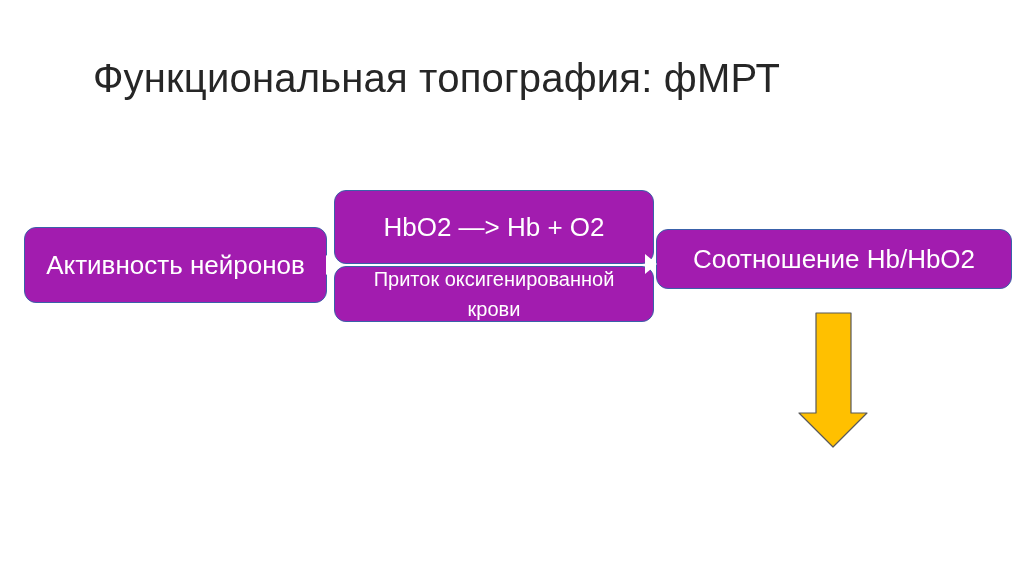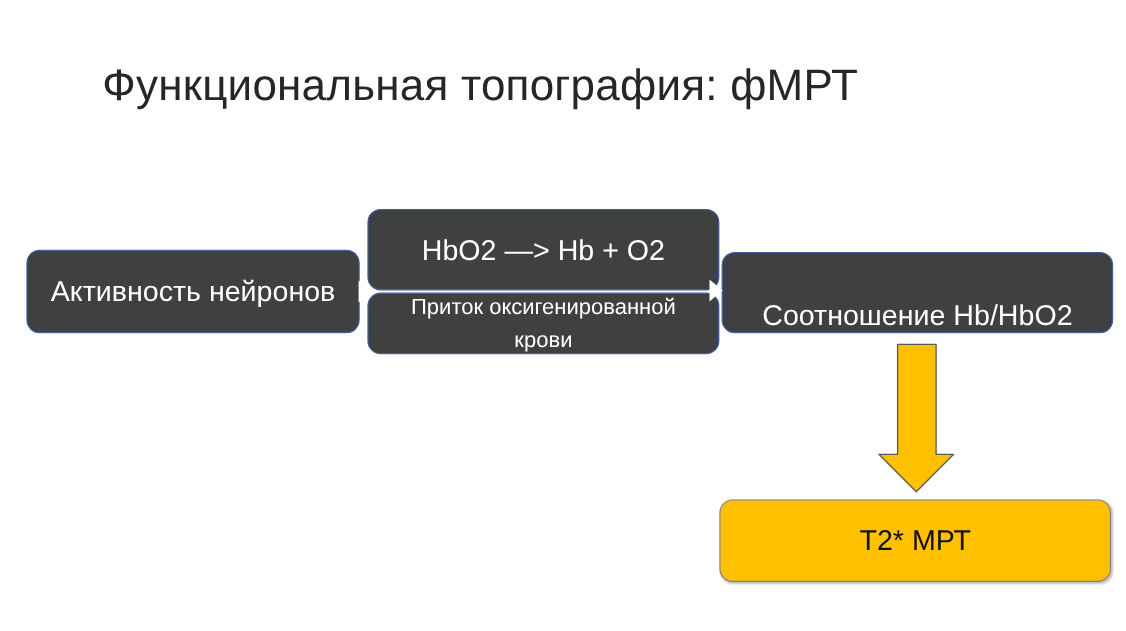--- a/index.html
+++ b/index.html
@@ -29,34 +29,34 @@
   .node {
     position: absolute;
     display: flex;
     align-items: center;
     justify-content: center;
     text-align: center;
     box-sizing: border-box;
     border-radius: 12px;
   }
   .node.blue {
-    background: #404040;
+    background: #a21caf;
     border: 1px solid #3A61A9;
     color: #ffffff;
   }
   .node.yellow {
     background: #FFC000;
     border: 1px solid #808080;
     color: #111111;
     box-shadow: 1px 1px 2px rgba(0,0,0,0.25);
   }
   .node-neurons   { left: 8px;   top: 227px; width: 303px; height: 76px; font-size: 26px; }
   .node-hbo2     { left: 318px; top: 190px; width: 320px; height: 74px; font-size: 26px; }
   .node-blood    { left: 318px; top: 266px; width: 320px; height: 56px; font-size: 20px; line-height: 30px; padding: 0 14px; }
-  .node-ratio    { left: 640px; top: 229px; width: 356px; height: 74px; font-size: 26px; align-items: flex-end; }
+  .node-ratio    { left: 640px; top: 229px; width: 356px; height: 60px; font-size: 26px; }
   .node-t2       { left: 638px; top: 454px; width: 356px; height: 75px; font-size: 26px; }
 
   .junction-tri {
     position: absolute;
     width: 0;
     height: 0;
     border-top: 10px solid transparent;
     border-bottom: 10px solid transparent;
     border-left: 12px solid #ffffff;
     z-index: 5;
@@ -97,17 +97,14 @@
   </div>
 
   <div class="junction-tri t1"></div>
 
   <div class="junction-tri t2"></div>
 
   <svg class="down-arrow-svg" viewBox="0 0 74 140" xmlns="http://www.w3.org/2000/svg">
     <polygon points="20,3 55,3 55,103 71,103 37,137 3,103 20,103" fill="#FFC000" stroke="#595959" stroke-width="1.2" stroke-linejoin="round"></polygon>
   </svg>
 
-  <div class="node yellow node-t2">
-    <span>T2* МРТ</span>
-  </div>
 
 </div>
 
 </body></html>

